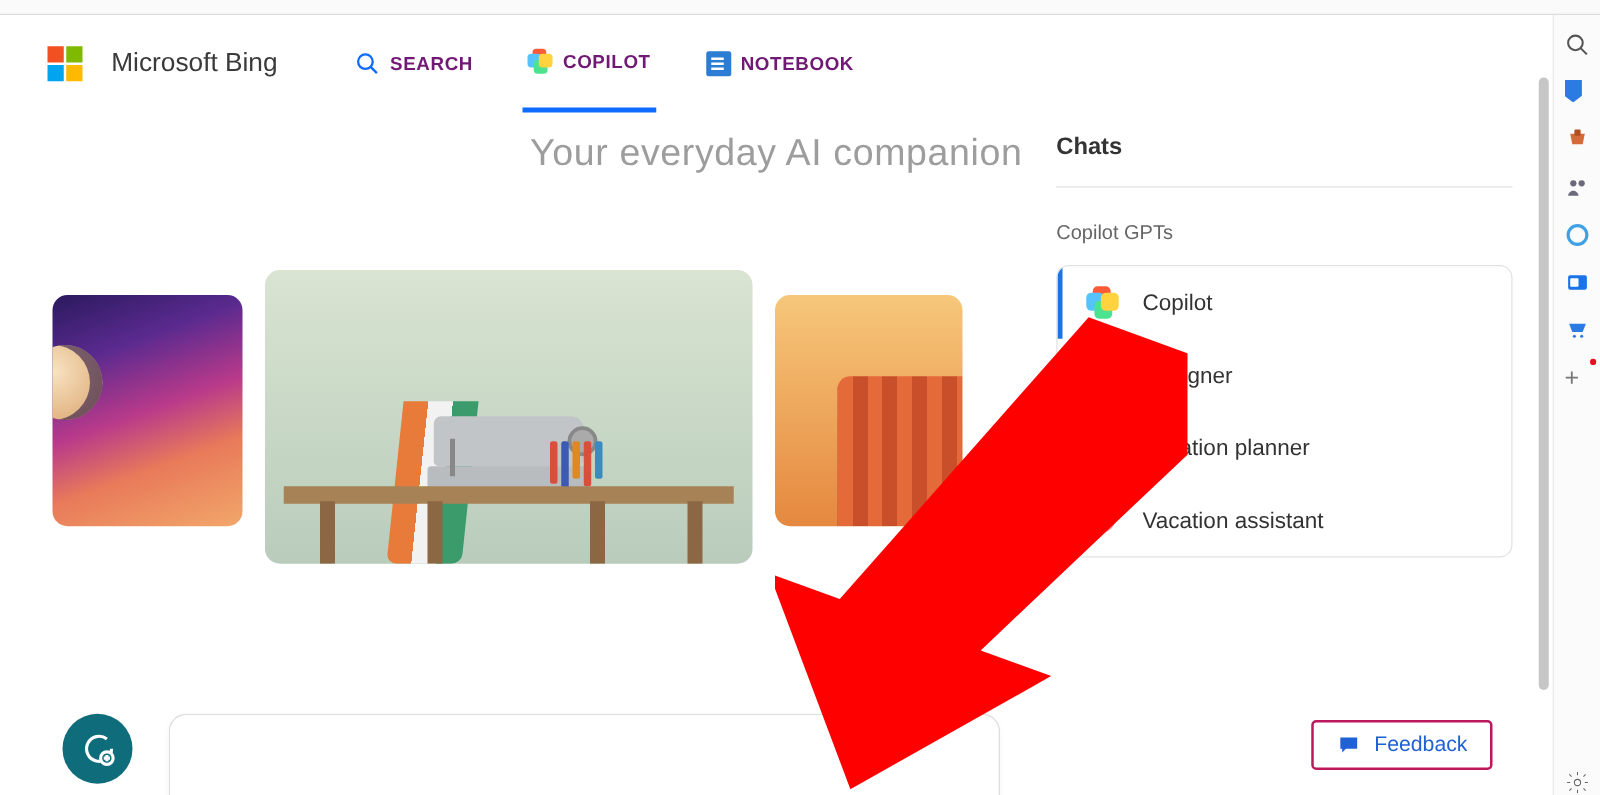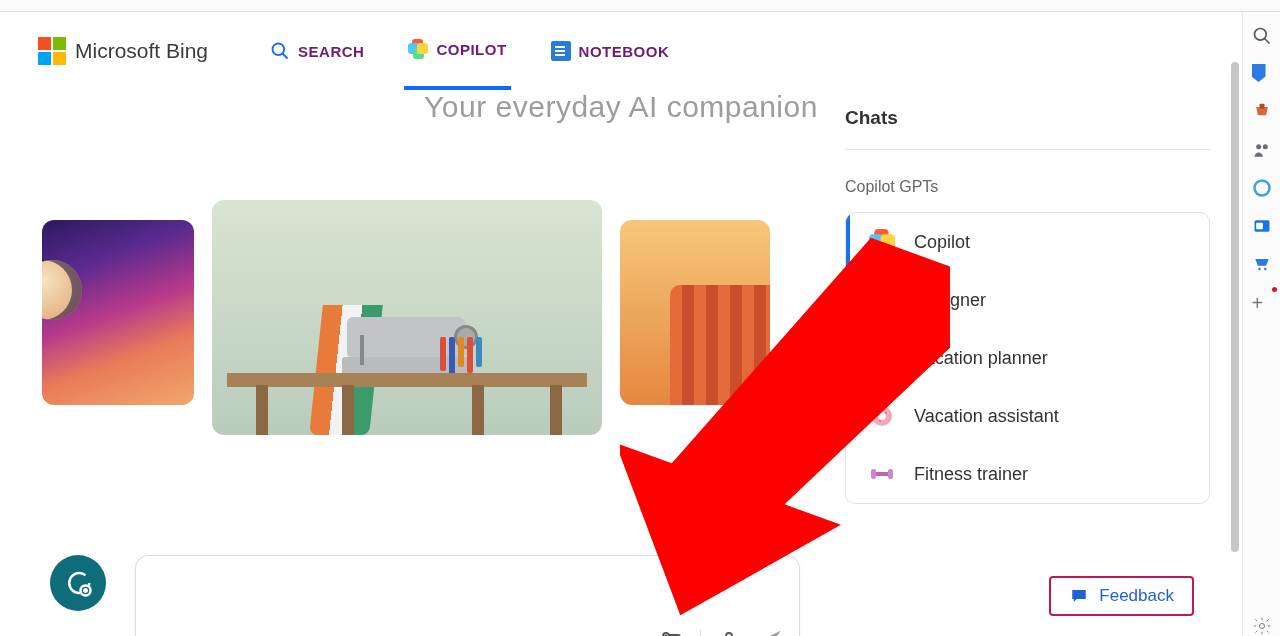--- a/index.html
+++ b/index.html
@@ -17,21 +17,21 @@
 .edge-gear svg { width: 20px; height: 20px; stroke: #666; fill: none; }
 
 
 .page { position: absolute; top: 12px; left: 0; right: 38px; bottom: 0; background: #fff; }
 
 
 .page-scrollbar { position: absolute; top: 50px; right: 3px; width: 8px; height: 490px; background: #c6c6c6; border-radius: 4px; }
 
 
 .header { height: 78px; display: flex; align-items: center; padding: 0 40px 0 38px; position: relative; }
-.brand { display: flex; align-items: center; gap: 9px; }
+.brand { display: flex; align-items: center; gap: 23px; }
 .ms-logo { width: 28px; height: 28px; display: grid; grid-template-columns: 1fr 1fr; grid-template-rows: 1fr 1fr; gap: 2px; }
 .ms-logo span:nth-child(1){background:#f25022;} .ms-logo span:nth-child(2){background:#7fba00;} .ms-logo span:nth-child(3){background:#00a4ef;} .ms-logo span:nth-child(4){background:#ffb900;}
 .brand-text { font-size: 21px; color: #3a3a3a; font-weight: 500; }
 
 .nav { display: flex; gap: 36px; margin-left: 58px; height: 100%; align-items: center; }
 .nav-item { display: flex; align-items: center; gap: 8px; font-size: 15px; font-weight: 600; color: #701a75; cursor: pointer; position: relative; height: 100%; padding: 0 4px; letter-spacing: 0.5px; }
 .nav-item.active { border-bottom: 4px solid #0d6bff; }
 .nav-item .icon { width: 20px; height: 20px; display: flex; align-items: center; justify-content: center; }
 .nav-search-icon svg { stroke: #0d6bff; fill: none; stroke-width: 2.2; }
 .nav-notebook-icon { background: #2b7cd3; border-radius: 2px; width: 18px; height: 22px; position: relative; }
@@ -42,21 +42,21 @@
 .avatar-circle { width: 32px; height: 32px; border-radius: 50%; background: #eee; display:flex; align-items:center; justify-content:center; }
 .avatar-circle svg { stroke:#888; fill:none; stroke-width:2; }
 .points { font-size: 18px; color: #333; }
 .rewards-badge { width: 36px; height: 36px; border: 3px solid #1a73e8; border-radius: 50%; display:flex; align-items:center; justify-content:center; color:#1a73e8; }
 .rewards-badge svg { width: 18px; height: 18px; fill:#1a73e8; }
 .hamburger { display:flex; flex-direction:column; gap:5px; cursor:pointer; margin-left: 4px; }
 .hamburger span { width:26px; height:3px; background:#555; border-radius:2px; }
 
 
 .content { position: relative; padding: 0 40px; }
-.tagline { text-align: center; font-size: 30px; color: #9d9d9d; letter-spacing: 0.5px; margin: 0 auto; width: 560px; font-weight: 400; }
+.tagline { text-align: center; font-size: 30px; color: #9d9d9d; letter-spacing: 0.5px; margin: 16px auto; width: 560px; font-weight: 400; }
 
 .cards { position: absolute; top: 110px; left: 42px; display:flex; gap:18px; }
 .card { border-radius: 12px; overflow:hidden; background:#ddd; }
 .card.c1 { width: 152px; height: 185px; margin-top: 20px; }
 .card.c2 { width: 390px; height: 235px; background: linear-gradient(#d9e4d1, #b9ccbc); position: relative; }
 .card.c3 { width: 150px; height: 185px; margin-top: 20px; }
 
 
 .c1 { background: linear-gradient(160deg, #2b1a5e 0%, #5a2a8f 25%, #b93a8a 50%, #e87a5a 70%, #f2a76a 100%); position:relative; }
 .c1 .moon { position:absolute; top:40px; left:-20px; width:60px; height:60px; border-radius:50%; background: radial-gradient(circle at 35% 35%, #f8e3c2, #d9a26a); box-shadow: -10px 0 0 rgba(40,20,70,.6) inset; }
@@ -312,30 +312,20 @@
             <svg width="26" height="26" viewBox="0 0 26 26">
               <circle cx="13" cy="13" r="10" fill="#f6a8b8"></circle>
               <circle cx="13" cy="13" r="4" fill="#fff"></circle>
               <circle cx="9" cy="9" r="1" fill="#e85a8a"></circle>
               <circle cx="17" cy="10" r="1" fill="#e85a8a"></circle>
               <circle cx="11" cy="18" r="1" fill="#e85a8a"></circle>
             </svg>
           </span>
         <span>Vacation assistant</span>
       </div>
-      <div class="gpt-item">
-        <span class="gicon">
-            <svg width="26" height="18" viewBox="0 0 26 18">
-              <rect x="2" y="4" width="5" height="10" rx="2" fill="#d186c8"></rect>
-              <rect x="19" y="4" width="5" height="10" rx="2" fill="#d186c8"></rect>
-              <rect x="7" y="7" width="12" height="4" fill="#b868ad"></rect>
-            </svg>
-          </span>
-        <span>Fitness trainer</span>
-      </div>
     </div>
   </div>
 
   <div class="feedback">
     <svg width="20" height="18" viewBox="0 0 24 24" fill="#2161d6">
         <path d="M3 4h18v12H9l-4 4v-4H3z"></path>
       </svg>
     <span>Feedback</span>
   </div>
 

